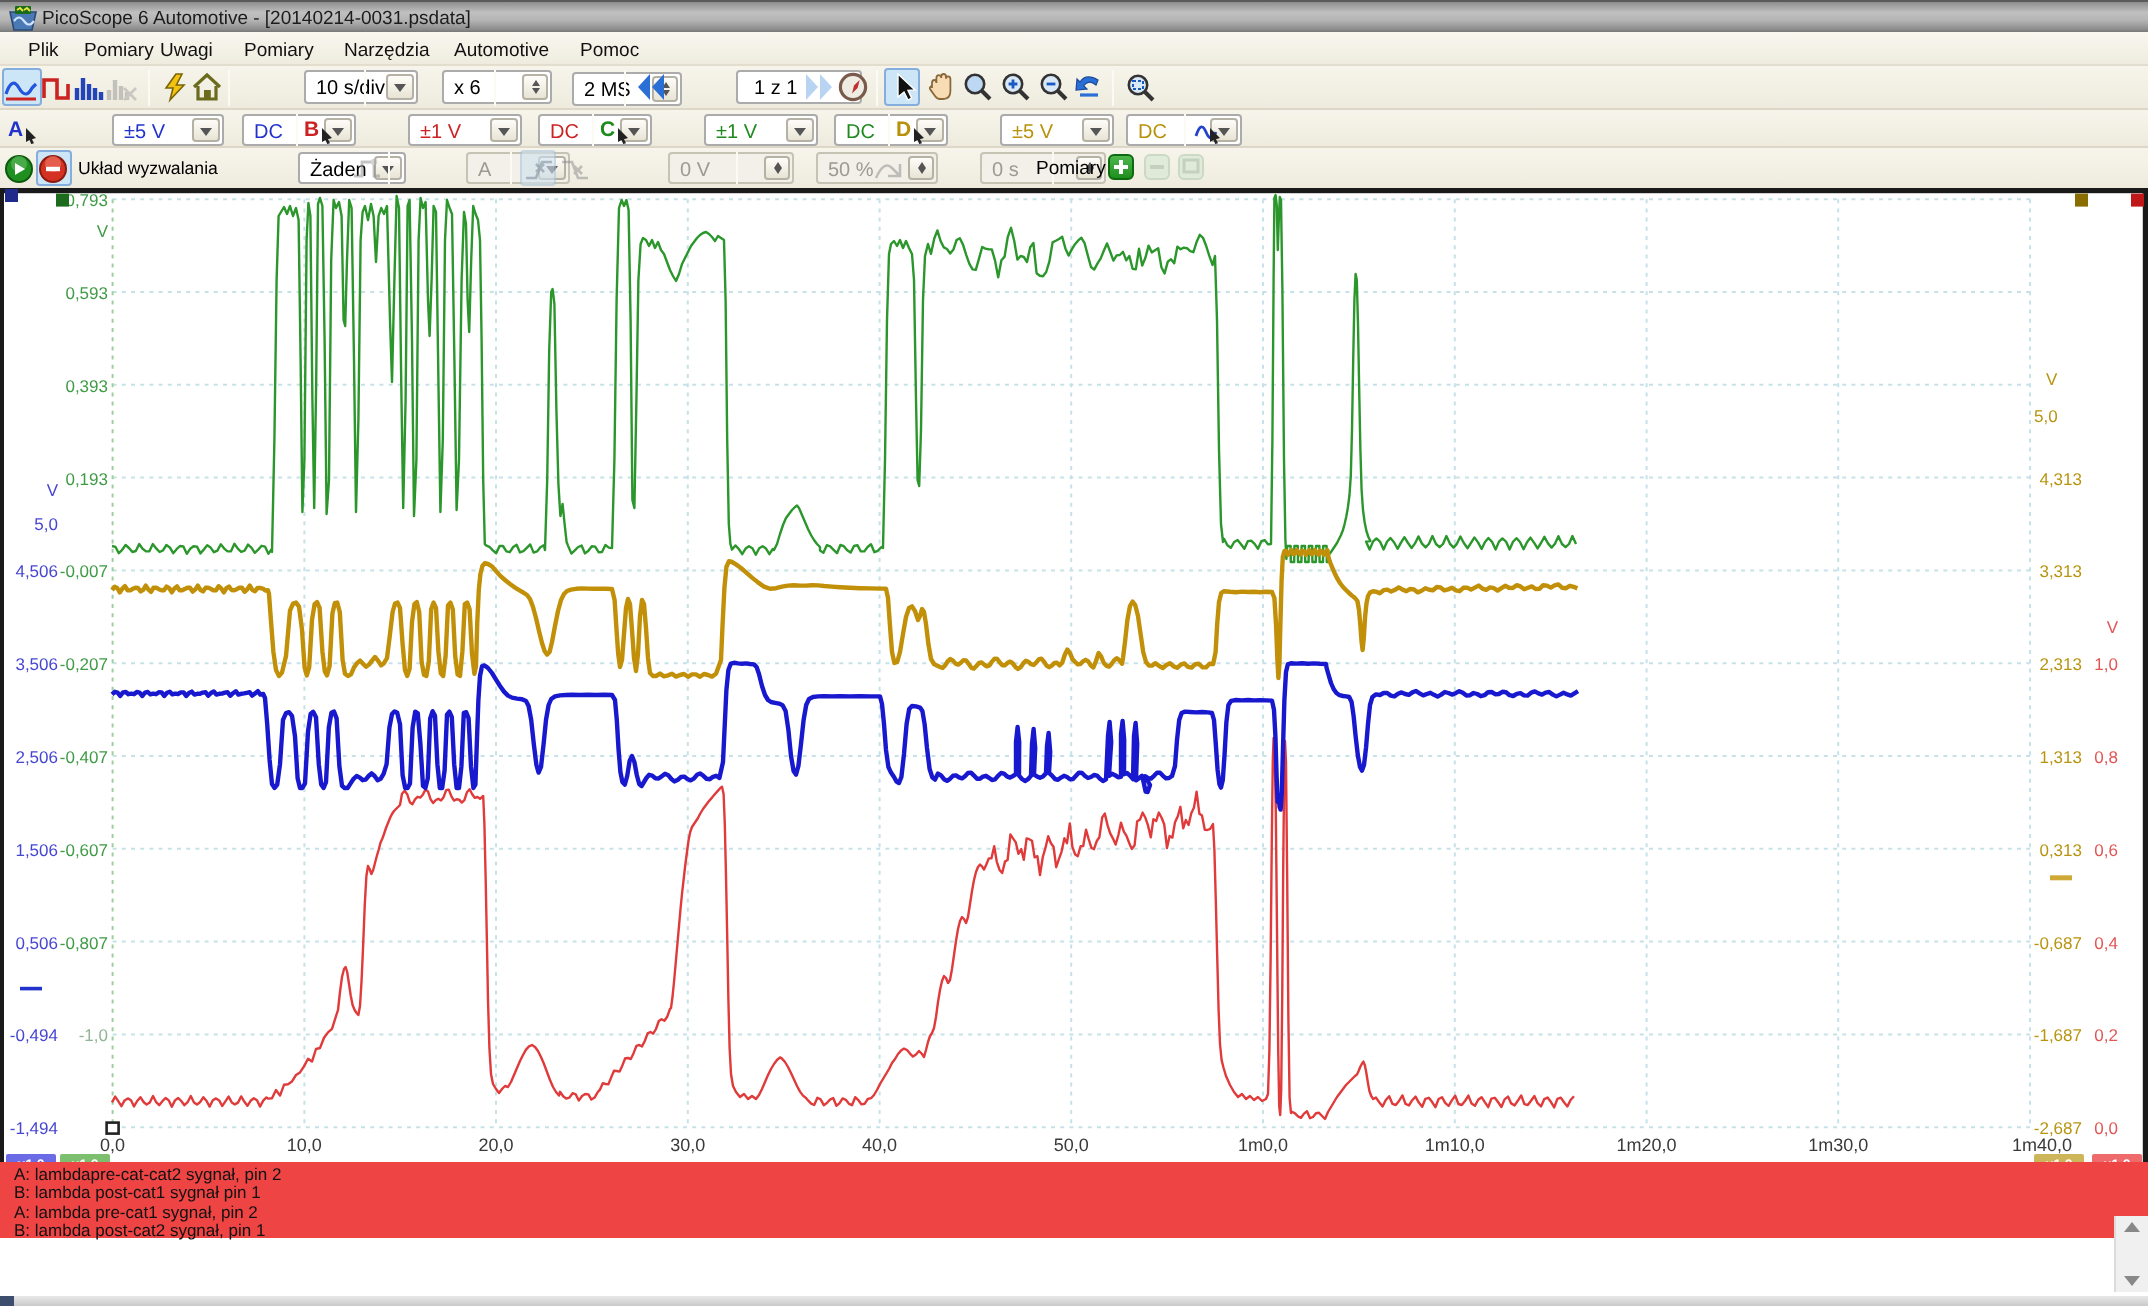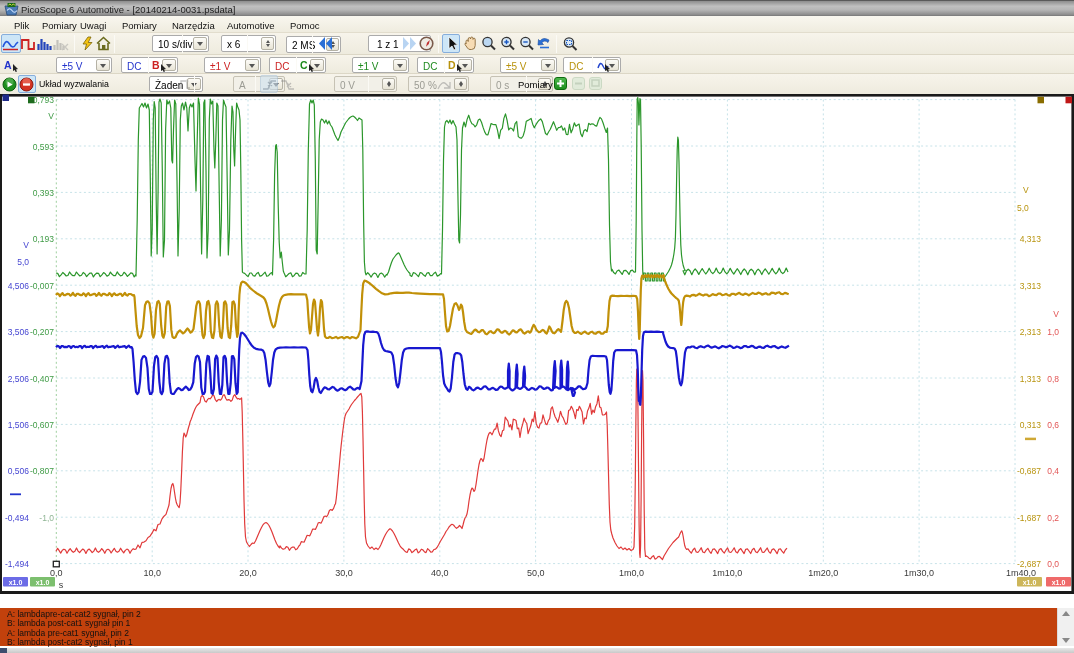--- a/index.html
+++ b/index.html
@@ -34,21 +34,21 @@
   border-radius:2px; background:linear-gradient(#fdfcf8,#e8e4d5); }
 .spin:before { content:""; position:absolute; left:3.5px; top:2px; border-left:2.5px solid transparent; border-right:2.5px solid transparent; border-bottom:3px solid #555; }
 .spin:after { content:""; position:absolute; left:3.5px; bottom:2px; border-left:2.5px solid transparent; border-right:2.5px solid transparent; border-top:3px solid #555; }
 .dis { color:#9b9b93 !important; }
 .discombo { background:#f2f0e8; border:1px solid #c6c2b4; }
 .chlabel { position:absolute; top:4px; font-size:10.5px; font-weight:bold; }
 
 #notesblack { left:0; top:591px; width:1074px; height:3px; background:#1a1a1a; }
 #noteshdr { left:0; top:594px; width:1074px; height:14px;
   background:linear-gradient(#62759c,#46587e 55%,#3b4c72); color:#fff; font-size:9.5px; font-weight:bold; }
-#notesbody { left:0; top:608px; width:1074px; height:38px; background:#c2410c; font-size:8.5px; color:#111; }
+#notesbody { left:0; top:581px; width:1074px; height:38px; background:#ef4444; font-size:8.5px; color:#111; }
 #notesbody div { position:absolute; left:7px; white-space:nowrap; }
 #vscroll { left:1057px; top:608px; width:17px; height:38px; background:#f0f0f0; border-left:1px solid #dcdcdc; }
 .sbarrow { position:absolute; left:4px; width:0; height:0; }
 #bottomstrip { left:0; top:647px; width:1074px; height:6px; background:linear-gradient(#e8e8e8,#c9c9c9); border-top:1px solid #fff; }
 #bottomsq { left:0; top:648px; width:7px; height:5px; background:#3d4d6e; }
 </style>
 </head>
 <body>
 <div id="app">
 

